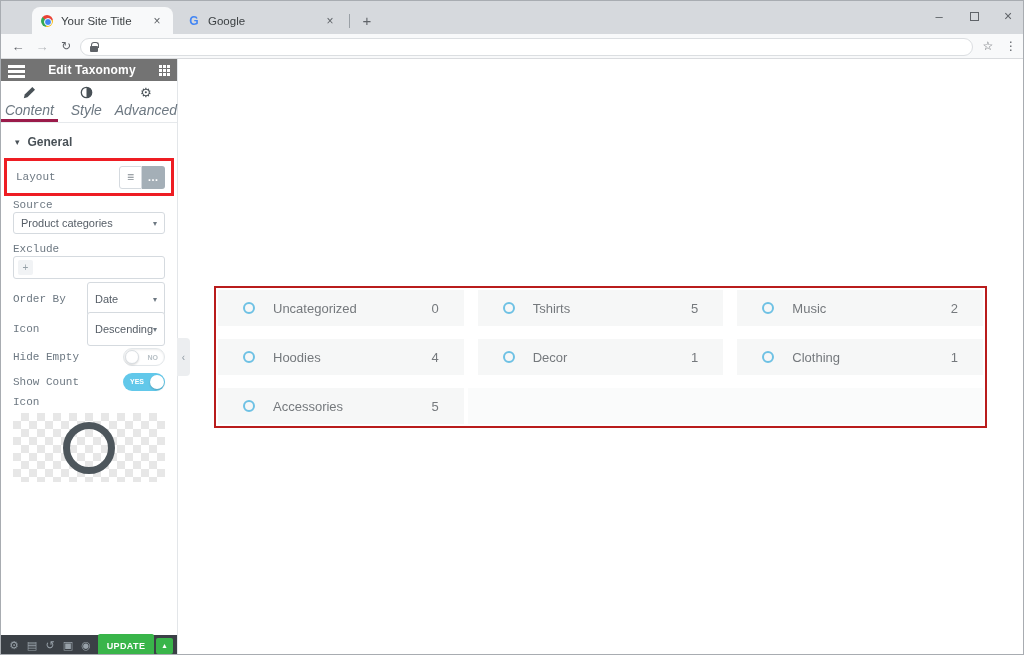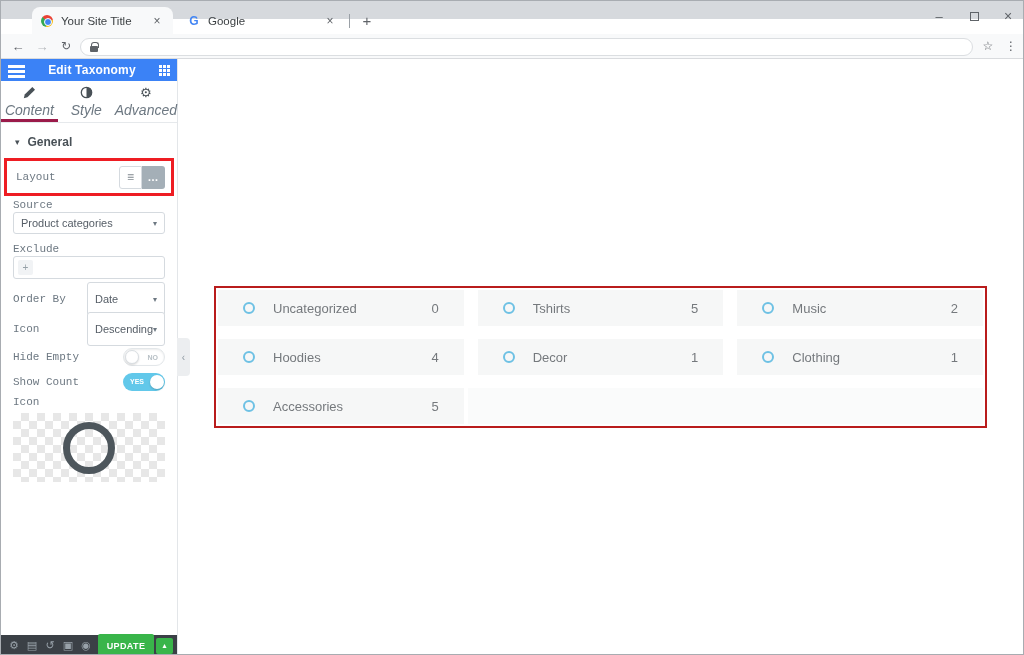--- a/index.html
+++ b/index.html
@@ -1,21 +1,21 @@
 <!DOCTYPE html>
 <html><head>
 <meta charset="utf-8">
 <style>
   * { margin:0; padding:0; box-sizing:border-box; }
   body { font-family:"Liberation Sans","DejaVu Sans",sans-serif; background:#fff; }
   .frame { position:relative; width:1024px; height:655px; background:#fff;
            border:1px solid #a8acb1; overflow:hidden; }
 
   
-  .tabstrip { position:absolute; left:0; top:0; width:100%; height:18px; background:#d6d9dd; }
+  .tabstrip { position:absolute; left:0; top:0; width:100%; height:36px; background:#d6d9dd; }
   .tab-active { position:absolute; left:31px; top:6px; width:141px; height:27px;
     background:#f8f9fa; border-radius:8px 8px 0 0; display:flex; align-items:center; padding:0 9px; }
   .tab-inactive { position:absolute; left:178px; top:6px; width:167px; height:27px;
     display:flex; align-items:center; padding:0 9px; }
   .tab-title { flex:1; font-size:11.5px; color:#3c4043; margin-left:8px; white-space:nowrap; overflow:hidden; }
   .tab-close { font-size:12px; color:#5f6368; width:14px; text-align:center; cursor:default; }
   .chrome-logo { position:relative; width:12px; height:12px; border-radius:50%; flex-shrink:0;
     background:conic-gradient(from -45deg,#ea4335 0 120deg,#fbbc05 0 240deg,#34a853 0 360deg); }
   .chrome-logo::after { content:''; position:absolute; left:3px; top:3px; width:6px; height:6px;
     background:#4285f4; border:1px solid #fff; border-radius:50%; }
@@ -41,21 +41,21 @@
   .lock::before { content:''; position:absolute; left:1px; top:-4px; width:6px; height:5px;
     border:1.4px solid #5f6368; border-bottom:none; border-radius:3px 3px 0 0; }
   .star-btn { position:absolute; left:978px; top:36px; width:18px; height:18px; display:grid;
     place-items:center; font-size:12px; color:#5f6368; }
   .dots-btn { position:absolute; left:1002px; top:36px; width:16px; height:18px; display:grid;
     place-items:center; font-size:12px; color:#5f6368; }
 
   
   .panel { position:absolute; left:0; top:58px; width:177px; height:597px; background:#fff;
     border-right:1px solid #e3e6e9; }
-  .p-header { position:absolute; left:0; top:0; width:176px; height:22px; background:#3b82f6;
+  .p-header { position:absolute; left:0; top:0; width:176px; height:22px; background:#737373;
     display:flex; align-items:center; padding:0 7px; }
   .p-title { flex:1; text-align:center; font-size:12px; font-weight:bold; color:#fff; letter-spacing:.2px; }
   .hamb-wrap { width:17px; height:13px; position:relative; }
   .hamb { position:absolute; top:1px; width:17px; height:3px; background:#fff;
     box-shadow:0 5px 0 #fff, 0 10px 0 #fff; }
   .gridicon-wrap { width:11px; height:11px; position:relative; }
   .gridicon { position:absolute; width:3px; height:3px; background:#fff;
     box-shadow:4px 0 #fff,8px 0 #fff,0 4px #fff,4px 4px #fff,8px 4px #fff,0 8px #fff,4px 8px #fff,8px 8px #fff; }
 
   .p-tabs { position:absolute; left:0; top:22px; width:176px; height:42px; display:flex;

